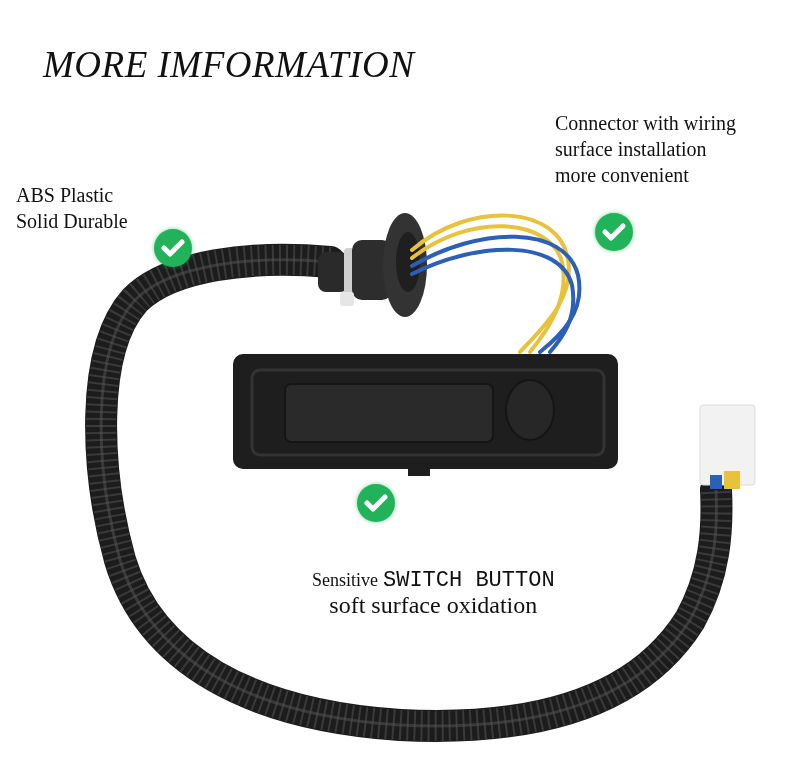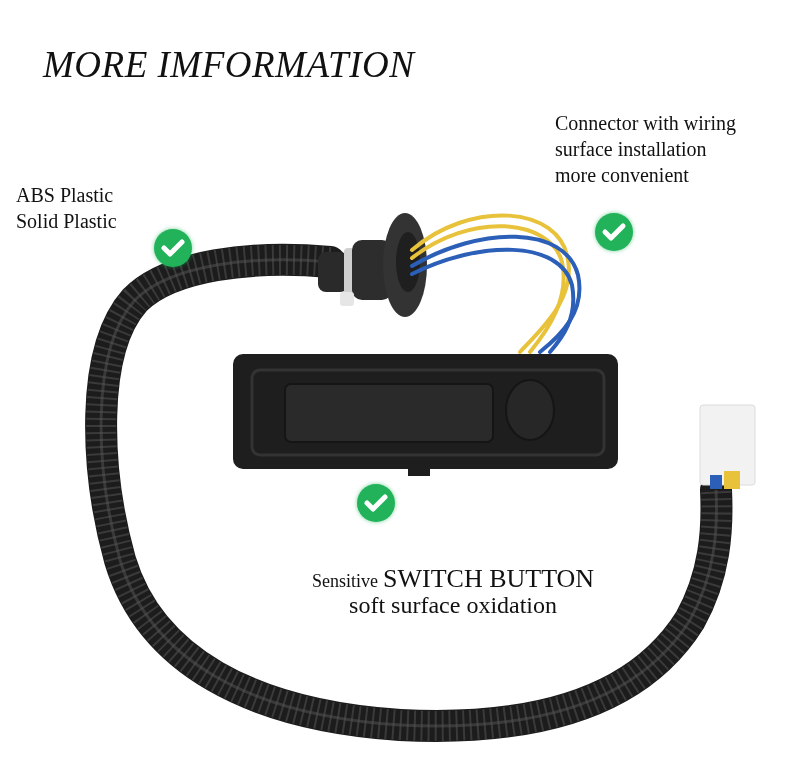--- a/index.html
+++ b/index.html
@@ -3,21 +3,21 @@
 <meta charset="utf-8">
 <style>
   html, body { margin: 0; padding: 0; background: #ffffff; }
   body { width: 800px; height: 780px; position: relative; overflow: hidden; font-family: "Liberation Serif", "DejaVu Serif", serif; color: #111; }
   .title { position: absolute; left: 43px; top: 18px; font-size: 37px; letter-spacing: 0.5px; color: #111; font-weight: normal; white-space: nowrap; font-style: italic; }
   .label { position: absolute; font-size: 20px; line-height: 26px; color: #111; white-space: nowrap; }
   .label-connector { left: 555px; top: 110px; font-family: Liberation Serif, serif; }
   .label-abs { left: 16px; top: 182px; }
   .label-switch { left: 312px; top: 566px; text-align: center; }
   .label-switch .small { font-size: 18px; }
-  .label-switch .big { font-size: 26px; }
+  .label-switch .big { font-size: 22px; font-family: Liberation Mono, monospace; }
   .label-switch .line2 { font-size: 24px; display: block; margin-top: -2px; }
   .check { position: absolute; width: 38px; height: 38px; border-radius: 50%; background: #22b35a; box-shadow: 0 0 4px rgba(34,179,90,0.6); }
   .check svg { position: absolute; left: 0; top: 0; }
   .check-abs { left: 154px; top: 229px; }
   .check-conn { left: 595px; top: 213px; }
   .check-switch { left: 357px; top: 484px; }
   .product { position: absolute; left: 0; top: 0; }
 </style>
 </head>
 <body>
@@ -64,21 +64,21 @@
 </svg>
 
 <div class="label label-connector">
   <div>Connector with wiring</div>
   <div>surface installation</div>
   <div>more convenient</div>
 </div>
 
 <div class="label label-abs">
   <div>ABS Plastic</div>
-  <div>Solid Plastic</div>
+  <div>Solid Durable</div>
 </div>
 
 <div class="label label-switch">
   <span class="small">Sensitive</span>
   <span class="big">SWITCH BUTTON</span>
   <span class="line2">soft surface oxidation</span>
 </div>
 
 <div class="check check-abs">
   <svg width="38" height="38" viewBox="0 0 38 38">

